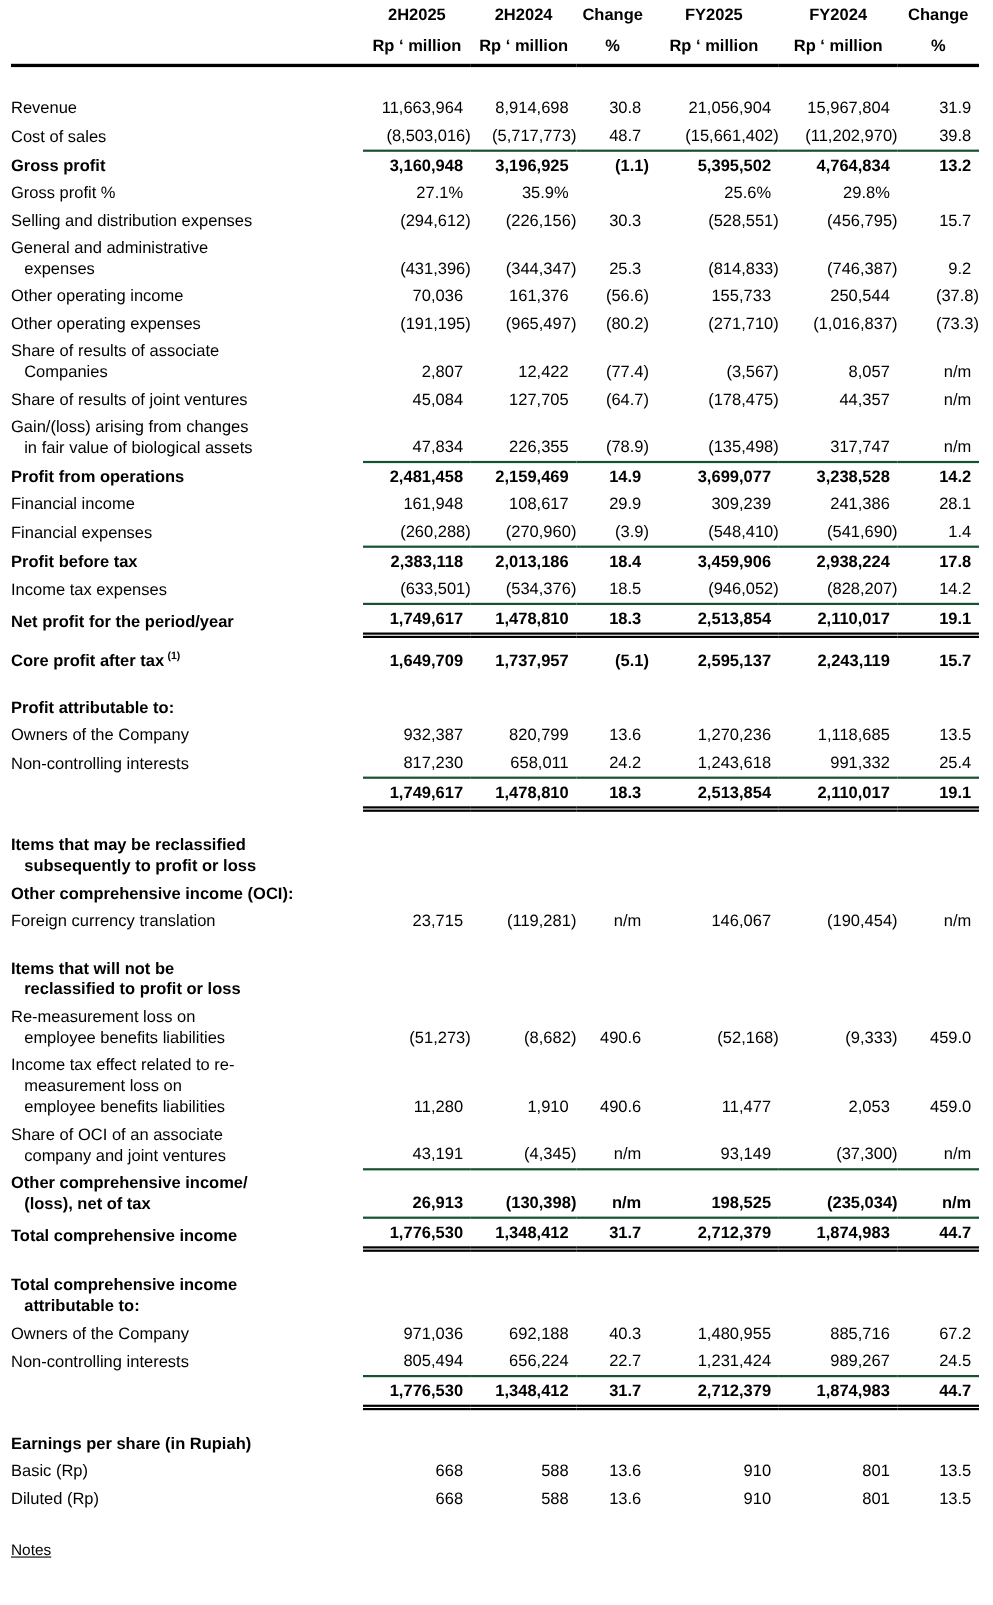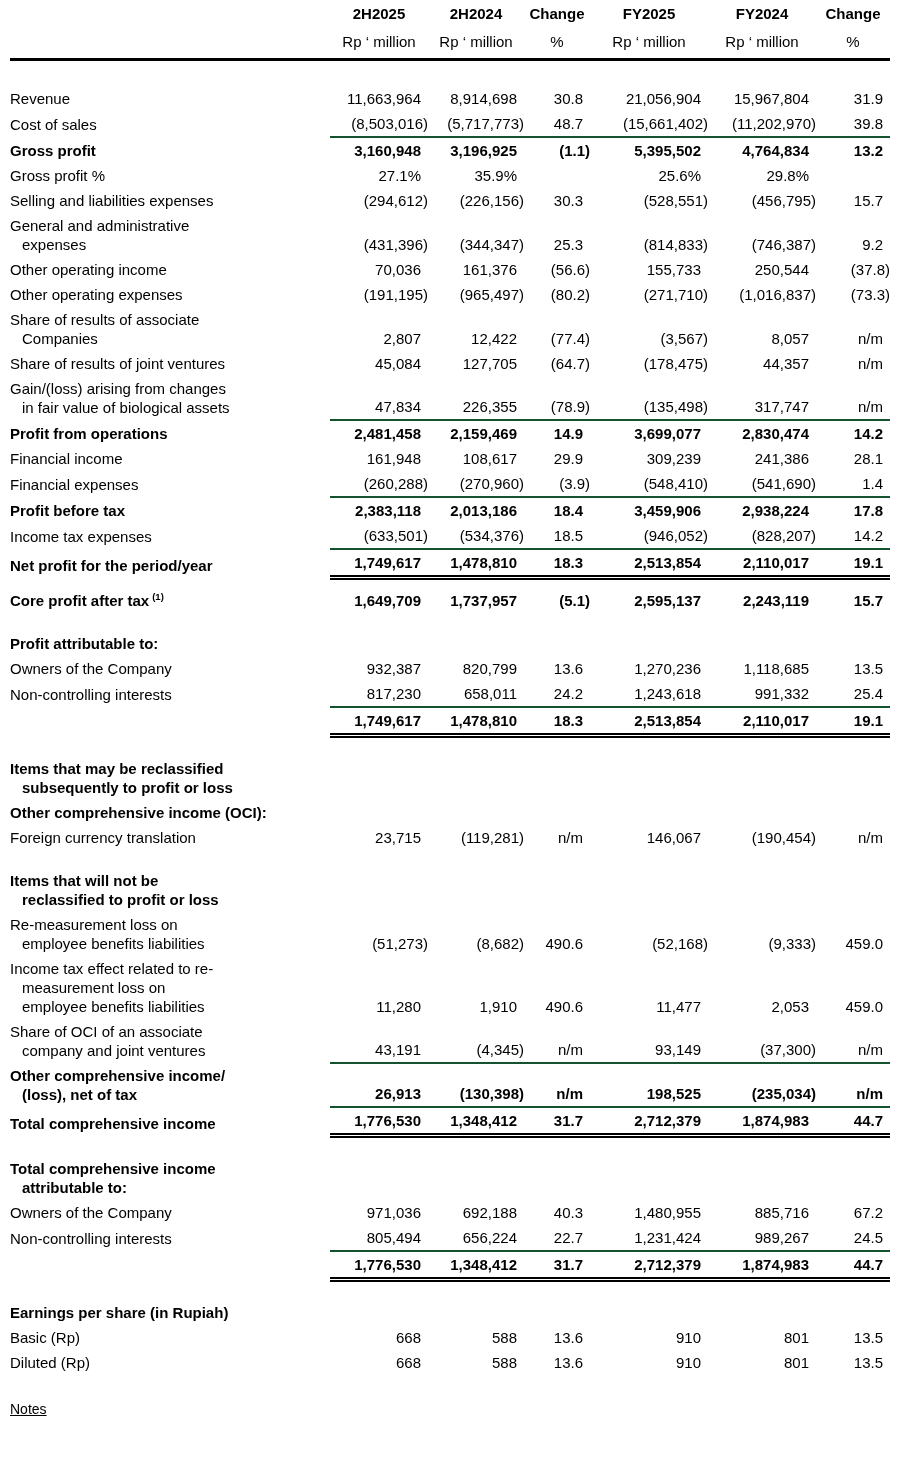--- a/index.html
+++ b/index.html
@@ -7,21 +7,21 @@
   .page{width:903px;box-sizing:border-box;padding:4px 13px 12px 10px;background:#fff;}
   table.fin{border-collapse:collapse;table-layout:fixed;width:880px;}
   col.c-lbl{width:320px;}
   col.c-1{width:98px;}
   col.c-2{width:96px;}
   col.c-3{width:66px;}
   col.c-4{width:118px;}
   col.c-5{width:108px;}
   col.c-6{width:74px;}
   thead th{font-weight:bold;text-align:center;vertical-align:top;padding:0;line-height:19px;white-space:nowrap;}
-  thead tr.units th{font-weight:normal;padding:9px 0 7px 0;border-bottom:3px solid #000;}
+  thead tr.units th{font-weight:bold;padding:9px 0 7px 0;border-bottom:3px solid #000;}
   tbody td{vertical-align:bottom;padding:3px 0;line-height:19px;}
   tbody tr:first-child td{padding-top:28px;}
   td.lbl{padding-left:12px;text-indent:-12px;white-space:pre-line;}
   td.num{text-align:right;white-space:nowrap;}
   td.hang{padding-right:7px;}
   td.ru{border-bottom:2px solid #14532d;}
   td.rd{border-bottom:5px double #000;}
   tr.bold{font-weight:bold;}
   tr.spacer td{padding:0;border:none;}
   tr.spacer.s td{height:8px;}
@@ -96,21 +96,21 @@
         <tr>
           <td class="lbl">Gross profit %</td>
           <td class="num hang">27.1%</td>
           <td class="num hang">35.9%</td>
           <td class="num"></td>
           <td class="num hang">25.6%</td>
           <td class="num hang">29.8%</td>
           <td class="num"></td>
         </tr>
         <tr>
-          <td class="lbl">Selling and liabilities expenses</td>
+          <td class="lbl">Selling and distribution expenses</td>
           <td class="num">(294,612)</td>
           <td class="num">(226,156)</td>
           <td class="num hang">30.3</td>
           <td class="num">(528,551)</td>
           <td class="num">(456,795)</td>
           <td class="num hang">15.7</td>
         </tr>
         <tr>
           <td class="lbl">General and administrative
 expenses</td>
@@ -167,21 +167,21 @@
           <td class="num ru">(135,498)</td>
           <td class="num hang ru">317,747</td>
           <td class="num hang ru">n/m</td>
         </tr>
         <tr class="bold">
           <td class="lbl">Profit from operations</td>
           <td class="num hang">2,481,458</td>
           <td class="num hang">2,159,469</td>
           <td class="num hang">14.9</td>
           <td class="num hang">3,699,077</td>
-          <td class="num hang">2,830,474</td>
+          <td class="num hang">3,238,528</td>
           <td class="num hang">14.2</td>
         </tr>
         <tr>
           <td class="lbl">Financial income</td>
           <td class="num hang">161,948</td>
           <td class="num hang">108,617</td>
           <td class="num hang">29.9</td>
           <td class="num hang">309,239</td>
           <td class="num hang">241,386</td>
           <td class="num hang">28.1</td>

